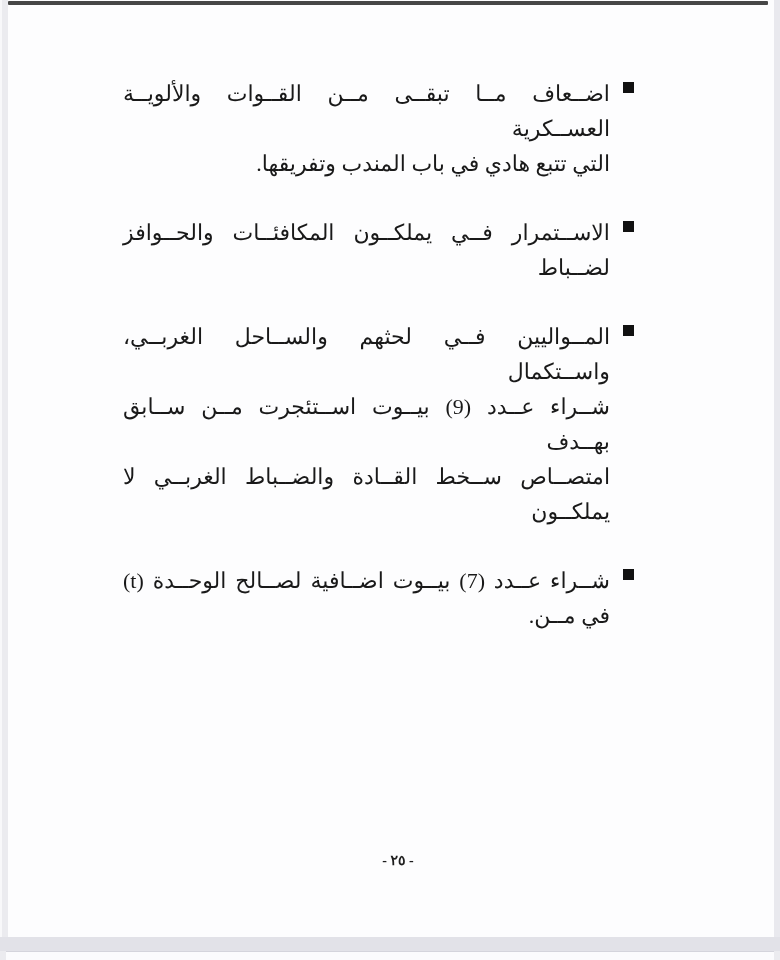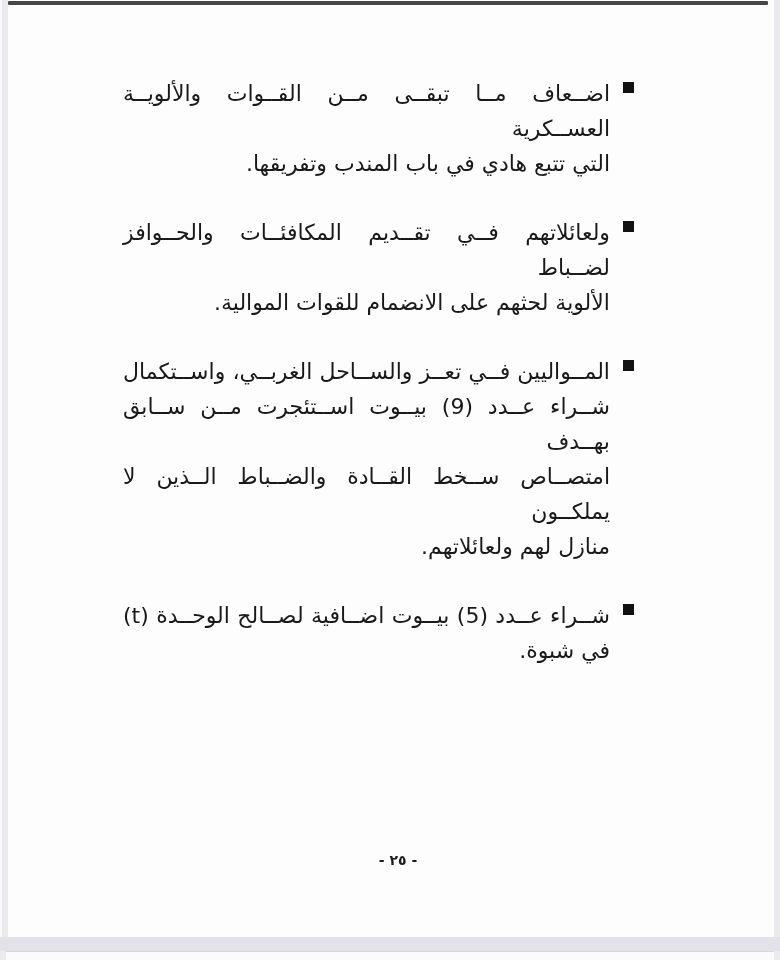--- a/index.html
+++ b/index.html
@@ -9,20 +9,21 @@
     background: #ebebef;
     font-family: "DejaVu Sans", sans-serif;
   }
   .stage { position: relative; width: 780px; height: 960px; }
 
   
   .scan-page {
     position: absolute;
     left: 8px; top: 0; width: 766px; height: 937px;
     background: #fdfdfe;
+    font-family: Liberation Serif, serif;
   }
   
   .top-scan-line {
     position: absolute;
     left: 8px; top: 1px;
     width: 760px; height: 4px;
     background: #474747;
     border-radius: 1px;
   }
   
@@ -104,36 +105,34 @@
     <div class="bullet-list">
 
       <div class="bullet-item">
         <span class="bullet-marker"></span>
         <div class="line">اضــعاف مــا تبقــى مــن القــوات والألويــة العســكرية</div>
         <div class="line last">التي تتبع هادي في باب المندب وتفريقها.</div>
       </div>
 
       <div class="bullet-item">
         <span class="bullet-marker"></span>
-        <div class="line">ولعائلاتهم فــي تقــديم المكافئــات والحــوافز لضــباط</div>
-        <div class="line last">الألوية لحثهم على الانضمام للقوات الموالية.</div>
+        <div class="line">الاســتمرار فــي يملكــون المكافئــات والحــوافز لضــباط</div>
       </div>
 
       <div class="bullet-item">
         <span class="bullet-marker"></span>
-        <div class="line">المــواليين فــي تعــز والســاحل الغربــي، واســتكمال</div>
+        <div class="line">المــواليين فــي لحثهم والســاحل الغربــي، واســتكمال</div>
         <div class="line">شــراء عــدد (9) بيــوت اســتئجرت مــن ســابق بهــدف</div>
-        <div class="line">امتصــاص ســخط القــادة والضــباط الــذين لا يملكــون</div>
-        <div class="line last">منازل لهم ولعائلاتهم.</div>
+        <div class="line">امتصــاص ســخط القــادة والضــباط الغربــي لا يملكــون</div>
       </div>
 
       <div class="bullet-item">
         <span class="bullet-marker"></span>
-        <div class="line">شــراء عــدد (5) بيــوت اضــافية لصــالح الوحــدة (t)</div>
-        <div class="line last">في شبوة.</div>
+        <div class="line">شــراء عــدد (7) بيــوت اضــافية لصــالح الوحــدة (t)</div>
+        <div class="line last">في مــن.</div>
       </div>
 
     </div>
 
     <div class="page-number">- ٢٥ -</div>
   </div>
 
   <div class="top-scan-line"></div>
   <div class="right-strip"></div>
   <div class="left-sliver"></div>

